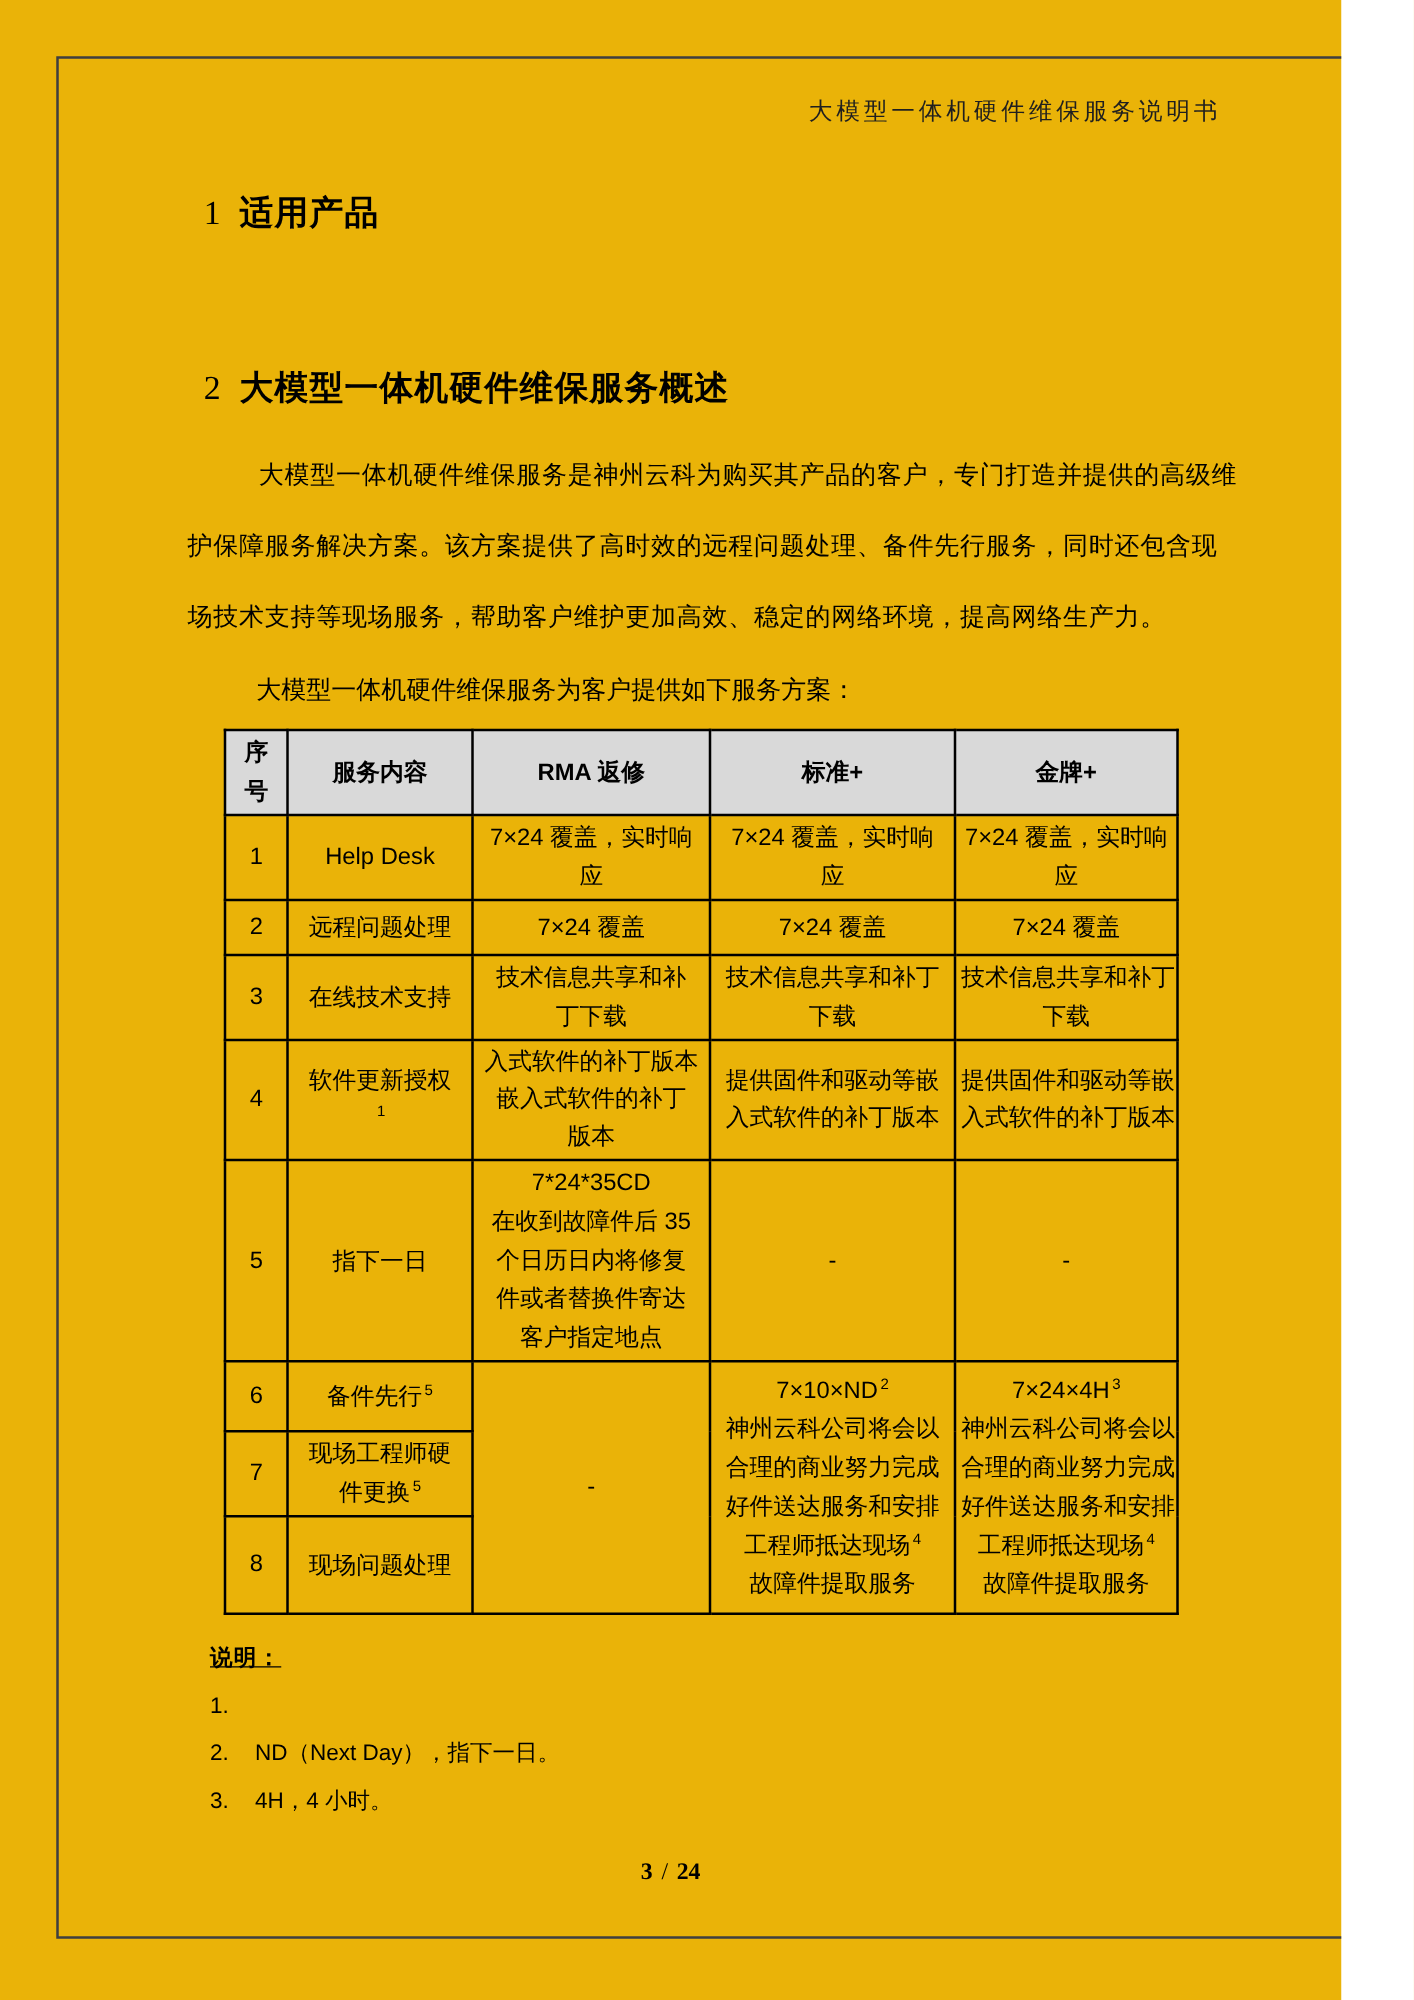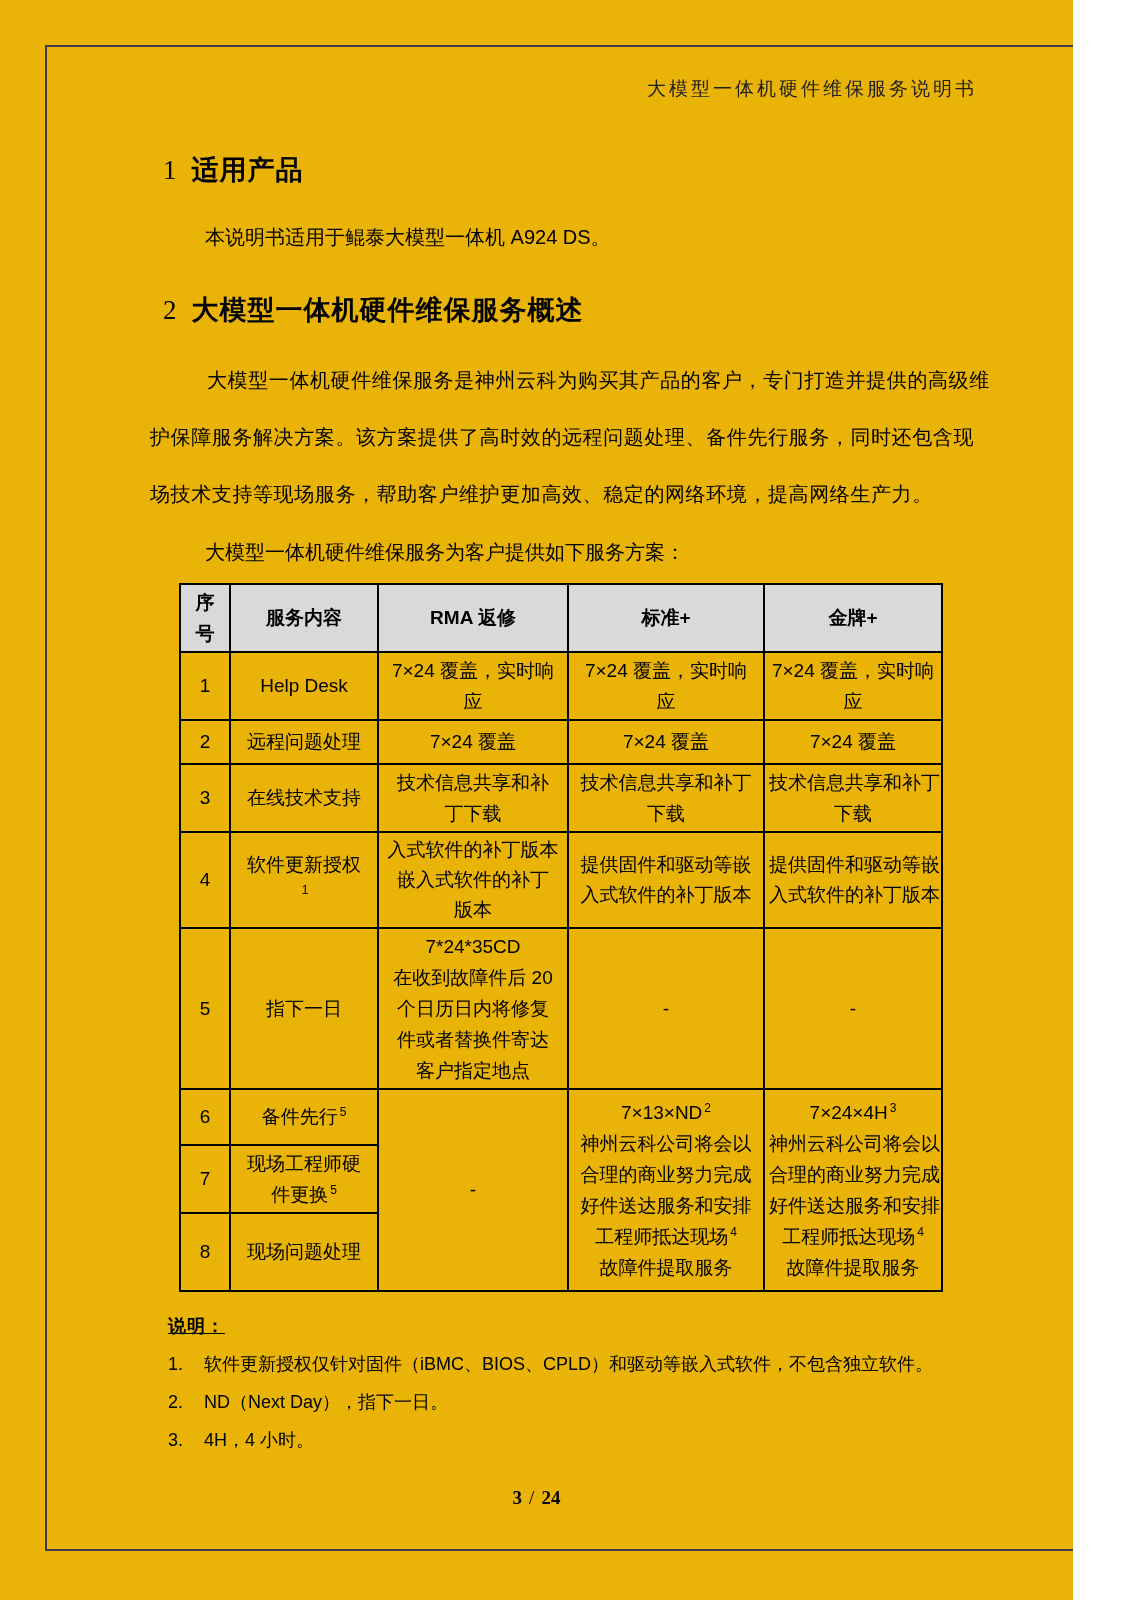--- a/index.html
+++ b/index.html
@@ -66,21 +66,20 @@
 
 <div class="page">
   <div class="frame"></div>
 
   <div class="doc-header">大模型一体机硬件维保服务说明书</div>
 
   <div class="sec-heading" id="h1">
     <span class="h-num">1</span><span class="h-title">适用产品</span>
   </div>
 
-  <div class="para" id="p1">本说明书适用于鲲泰大模型一体机 A924 DS。</div>
 
   <div class="sec-heading" id="h2">
     <span class="h-num">2</span><span class="h-title">大模型一体机硬件维保服务概述</span>
   </div>
 
   <div class="para" id="p2">
     <div class="pline indent">大模型一体机硬件维保服务是神州云科为购买其产品的客户，专门打造并提供的高级维</div>
     <div class="pline">护保障服务解决方案。该方案提供了高时效的远程问题处理、备件先行服务，同时还包含现</div>
     <div class="pline">场技术支持等现场服务，帮助客户维护更加高效、稳定的网络环境，提高网络生产力。</div>
   </div>
@@ -165,36 +164,36 @@
         <td>
           <div class="ln">提供固件和驱动等嵌</div>
           <div class="ln">入式软件的补丁版本</div>
         </td>
       </tr>
       <tr class="row5">
         <td>5</td>
         <td>指下一日</td>
         <td>
           <div class="ln">7*24*35CD</div>
-          <div class="ln">在收到故障件后 20</div>
+          <div class="ln">在收到故障件后 35</div>
           <div class="ln">个日历日内将修复</div>
           <div class="ln">件或者替换件寄达</div>
           <div class="ln">客户指定地点</div>
         </td>
         <td>-</td>
         <td>-</td>
       </tr>
       <tr class="row6">
         <td>6</td>
         <td>
           <span>备件先行</span><sup>5</sup>
         </td>
         <td rowspan="3">-</td>
         <td rowspan="3">
-          <div class="ln"><span>7×13×ND</span><sup>2</sup></div>
+          <div class="ln"><span>7×10×ND</span><sup>2</sup></div>
           <div class="ln">神州云科公司将会以</div>
           <div class="ln">合理的商业努力完成</div>
           <div class="ln">好件送达服务和安排</div>
           <div class="ln"><span>工程师抵达现场</span><sup>4</sup></div>
           <div class="ln">故障件提取服务</div>
         </td>
         <td rowspan="3">
           <div class="ln"><span>7×24×4H</span><sup>3</sup></div>
           <div class="ln">神州云科公司将会以</div>
           <div class="ln">合理的商业努力完成</div>
@@ -214,21 +213,20 @@
         <td>8</td>
         <td>现场问题处理</td>
       </tr>
     </tbody>
   </table>
 
   <div class="notes">
     <div class="notes-label">说明：</div>
     <div class="note-item">
       <span class="note-no">1.</span>
-      <span>软件更新授权仅针对固件（iBMC、BIOS、CPLD）和驱动等嵌入式软件，不包含独立软件。</span>
     </div>
     <div class="note-item">
       <span class="note-no">2.</span>
       <span>ND（Next Day），指下一日。</span>
     </div>
     <div class="note-item">
       <span class="note-no">3.</span>
       <span>4H，4 小时。</span>
     </div>
   </div>

